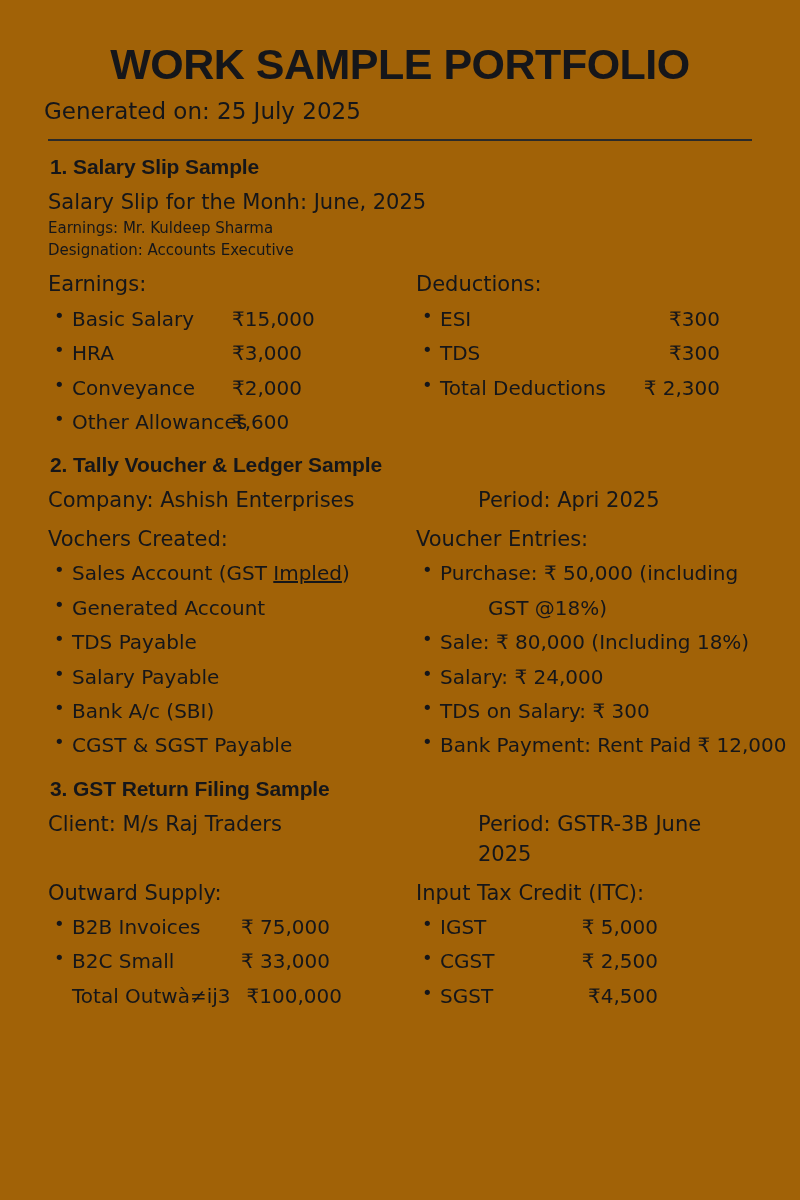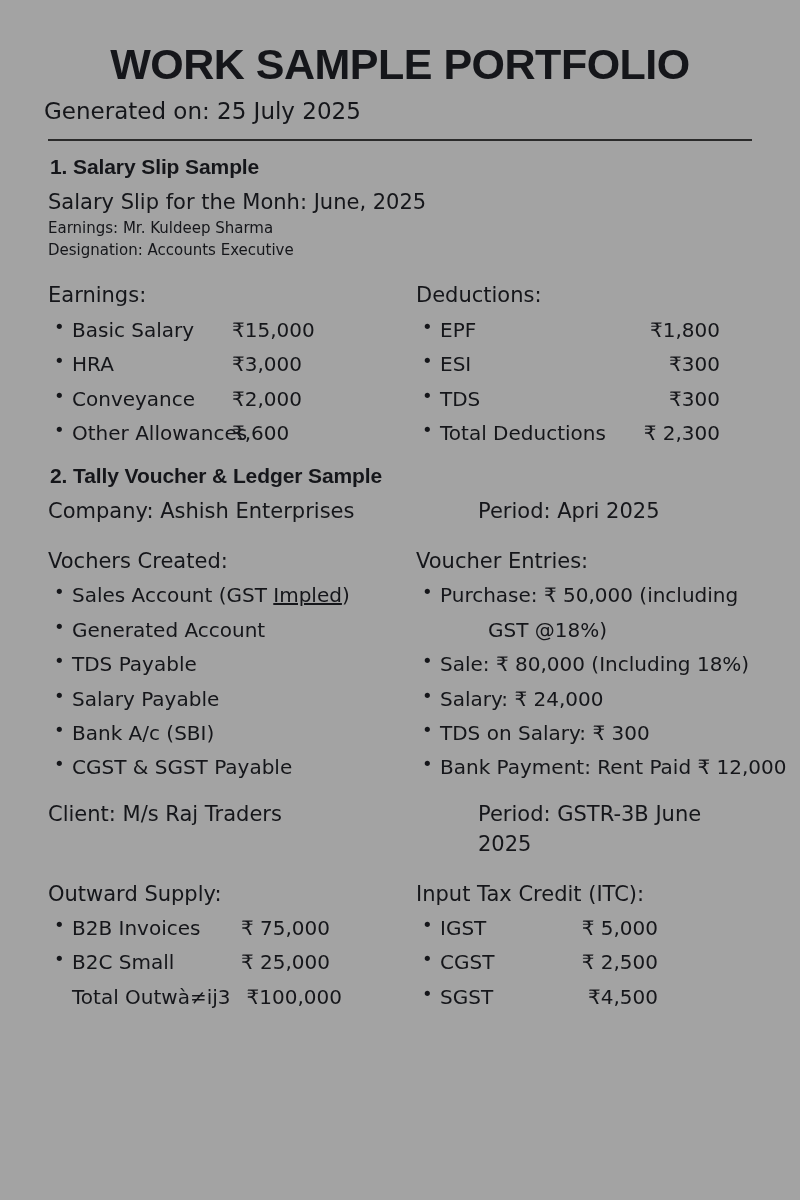--- a/index.html
+++ b/index.html
@@ -12,21 +12,21 @@
     height: 1200px;
     font-family: "DejaVu Sans", sans-serif;
     color: #15161a;
     overflow: hidden;
   }
   .page {
     width: 800px;
     height: 1200px;
     box-sizing: border-box;
     padding: 34px 44px 0 44px;
-    background: #a3a3a3;
+    background: #a16207;
   }
   .doc-title {
     text-align: center;
     font-size: 43px;
     font-weight: 700;
     letter-spacing: -0.5px;
     line-height: 1.05;
     margin: 8px 0 0 0;
     font-family: "Liberation Sans", sans-serif;
   }
@@ -73,21 +73,21 @@
   .meta-row .right {
     flex: 1 1 auto;
   }
   .meta-line {
     font-size: 15px;
     line-height: 1.45;
     margin-left: 4px;
   }
   .cols {
     display: flex;
-    margin-top: 19px;
+    margin-top: 8px;
   }
   .col {
     flex: 0 0 50%;
     box-sizing: border-box;
   }
   .col.left { padding-left: 4px; }
   .col.right { padding-left: 16px; }
   .col-head {
     font-size: 21px;
     line-height: 1.5;
@@ -168,21 +168,20 @@
         <ul class="items s1">
           <li><span class="itm">Basic Salary</span><span class="amt">₹15,000</span></li>
           <li><span class="itm">HRA</span><span class="amt">₹3,000</span></li>
           <li><span class="itm">Conveyance</span><span class="amt">₹2,000</span></li>
           <li><span class="itm">Other Allowances</span><span class="amt">₹,600</span></li>
         </ul>
       </div>
       <div class="col right">
         <div class="col-head">Deductions:</div>
         <ul class="items s1r">
-          <li><span class="itm">EPF</span><span class="amt">₹1,800</span></li>
           <li><span class="itm">ESI</span><span class="amt">₹300</span></li>
           <li><span class="itm">TDS</span><span class="amt">₹300</span></li>
           <li><span class="itm">Total Deductions</span><span class="amt">₹ 2,300</span></li>
         </ul>
       </div>
     </div>
   </div>
 
   <div class="section">
     <div class="section-title">2. Tally Voucher &amp; Ledger Sample</div>
@@ -210,31 +209,32 @@
           <li><span>Sale: ₹ 80,000 (Including 18%)</span></li>
           <li><span>Salary: ₹ 24,000</span></li>
           <li><span>TDS on Salary: ₹ 300</span></li>
           <li><span>Bank Payment: Rent Paid ₹ 12,000</span></li>
         </ul>
       </div>
     </div>
   </div>
 
   <div class="section">
+    <div class="section-title">3. GST Return Filing Sample</div>
     <div class="meta-row">
       <span class="left">Client: M/s Raj Traders</span>
       <span class="right">Period: GSTR-3B    June 2025</span>
     </div>
 
     <div class="cols">
       <div class="col left">
         <div class="col-head">Outward Supply:</div>
         <ul class="items s3">
           <li><span class="itm">B2B Invoices</span><span class="amt">₹ 75,000</span></li>
-          <li><span class="itm">B2C Small</span><span class="amt">₹ 25,000</span></li>
+          <li><span class="itm">B2C Small</span><span class="amt">₹ 33,000</span></li>
         </ul>
         <div class="total-line"><span class="itm" style="width:160px">Total Outwà≠ĳ3</span><span class="amt" style="width:110px;text-align:right">₹100,000</span></div>
       </div>
       <div class="col right">
         <div class="col-head">Input Tax Credit (ITC):</div>
         <ul class="items s3r">
           <li><span class="itm">IGST</span><span class="amt">₹ 5,000</span></li>
           <li><span class="itm">CGST</span><span class="amt">₹ 2,500</span></li>
           <li><span class="itm">SGST</span><span class="amt">₹4,500</span></li>
         </ul>

